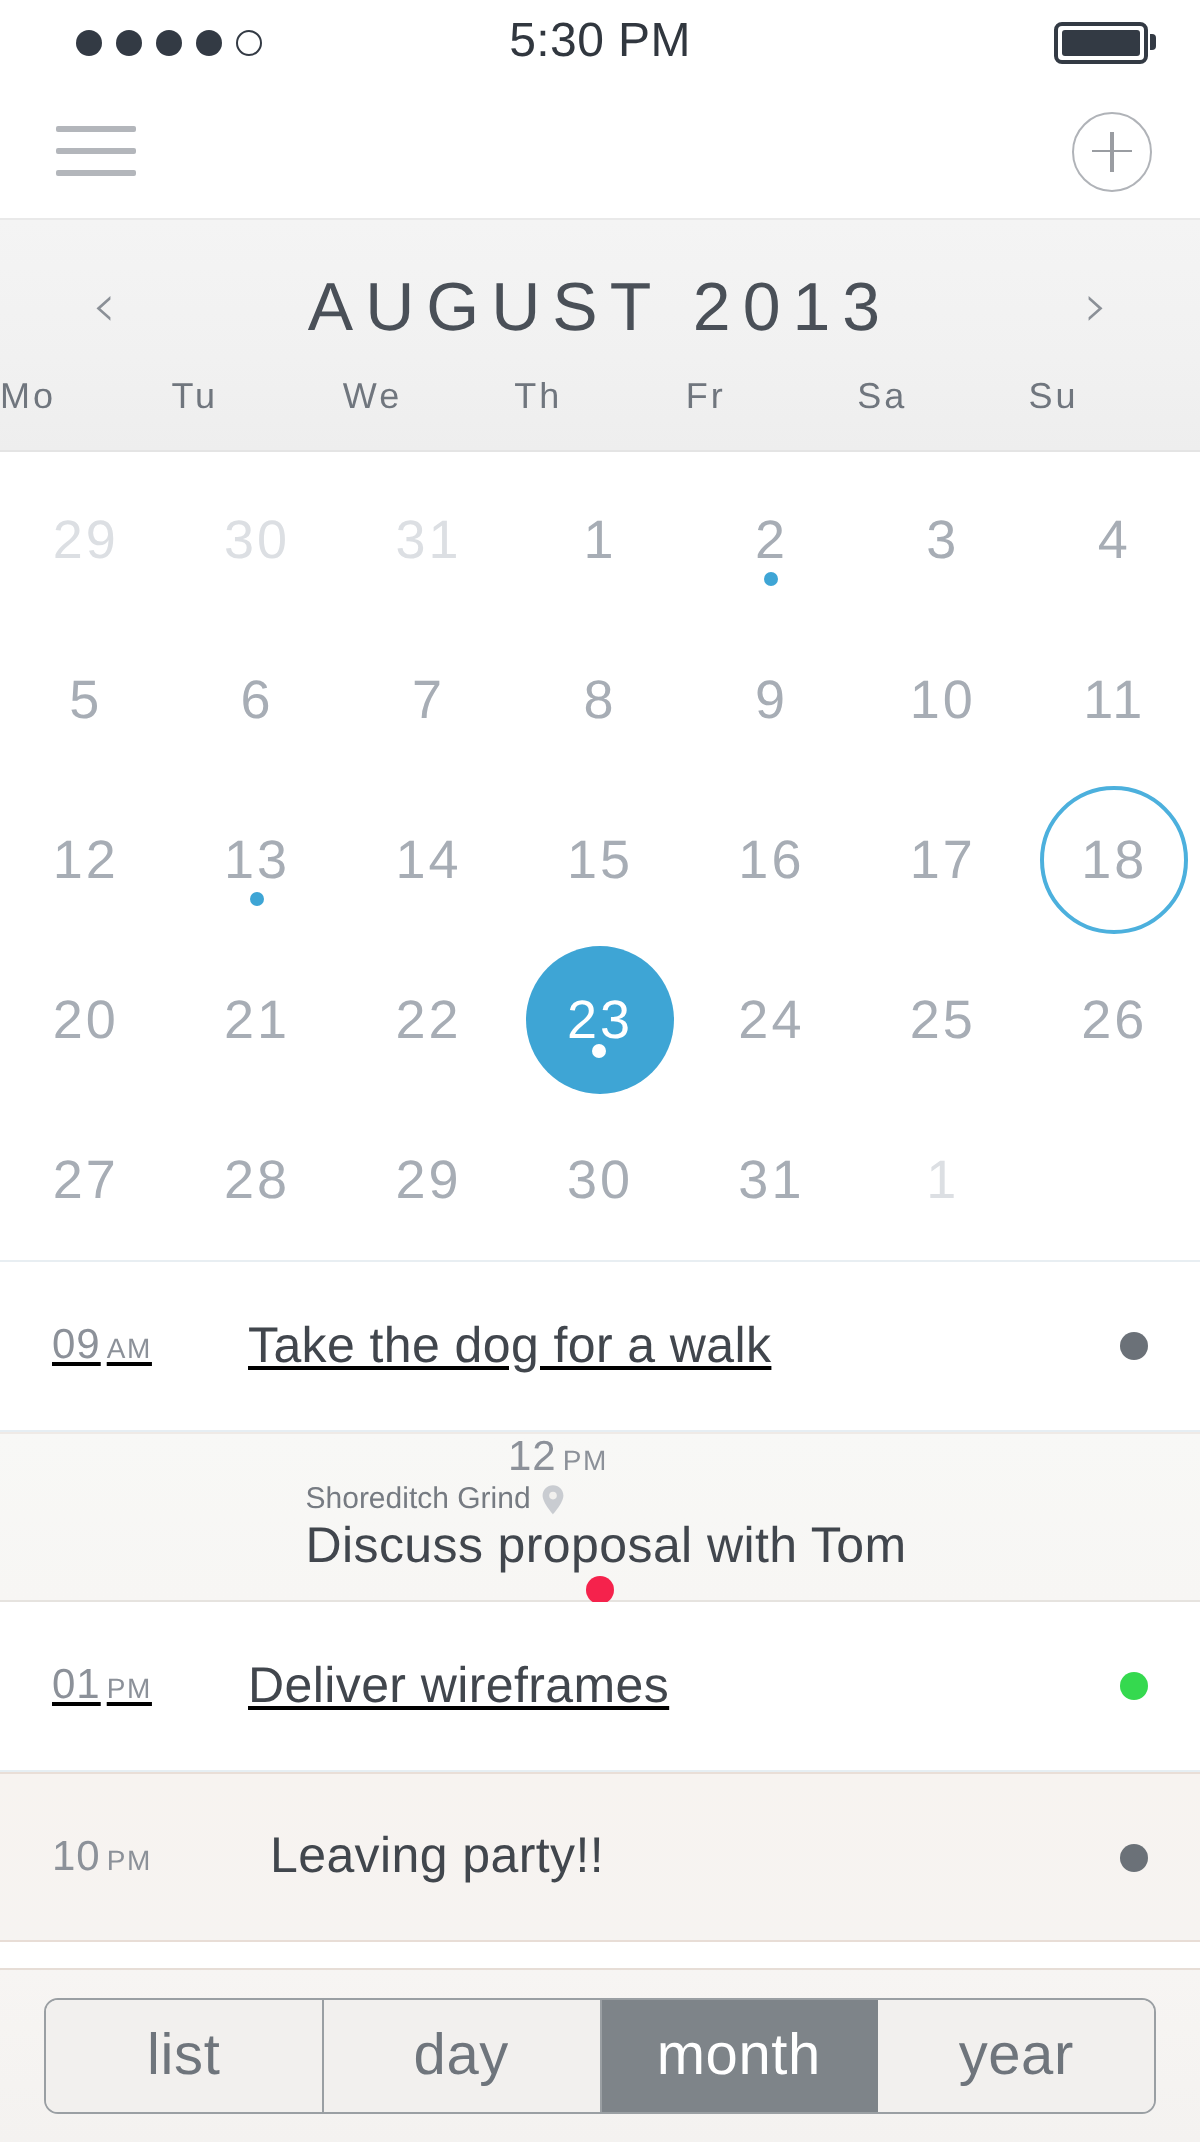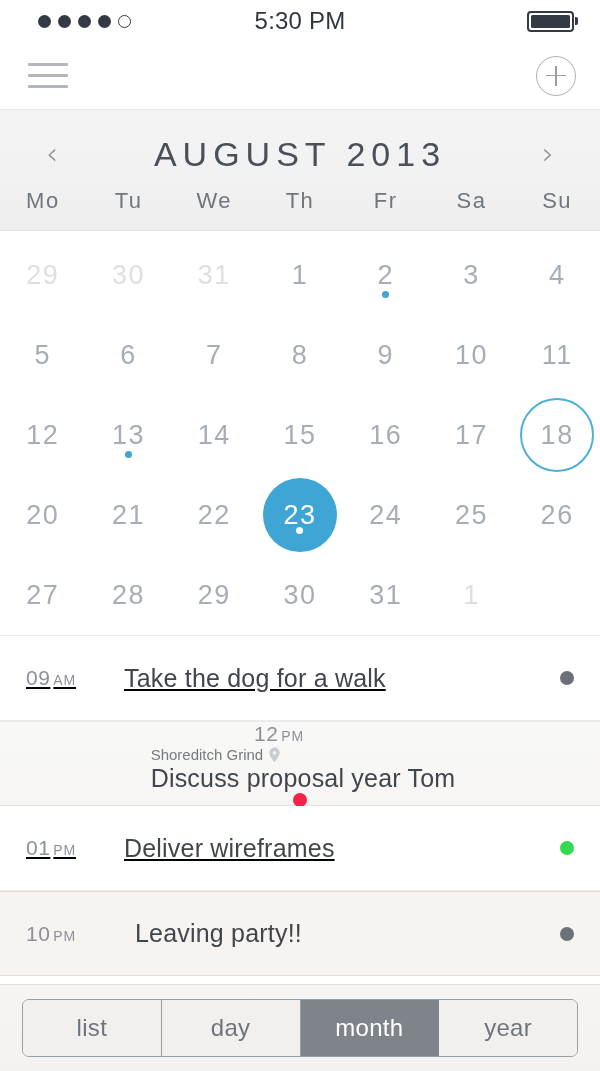--- a/index.html
+++ b/index.html
@@ -156,22 +156,21 @@
     font-family: "DejaVu Sans", sans-serif;
     font-weight: 300;
     user-select: none;
   }
   .weekday-row {
     display: grid;
     grid-template-columns: repeat(7, 1fr);
     padding: 8px 0 16px 0;
   }
   .weekday {
-    text-align: center;
-    font-size: 22px;
+    font-size: 18px;
     color: #70767e;
     letter-spacing: 1.5px;
   }
 
   
   .cal-grid {
     background: #ffffff;
     display: grid;
     grid-template-columns: repeat(7, 1fr);
     grid-auto-rows: 80px;
@@ -323,21 +322,21 @@
     border: 1px solid #9a9fa3;
     border-radius: 7px;
     overflow: hidden;
     box-sizing: border-box;
   }
   .seg {
     flex: 1;
     display: flex;
     align-items: center;
     justify-content: center;
-    font-size: 24px;
+    font-size: 29px;
     color: #6f757c;
     background: #f2f0ee;
     border-right: 1px solid #9a9fa3;
     cursor: pointer;
     letter-spacing: 0.3px;
   }
   .seg:last-child { border-right: none; }
   .seg.active {
     background: #7e8489;
     color: #ffffff;
@@ -511,21 +510,21 @@
     <div class="event-row alt-b">
       <div class="ev-time"><span>12</span><span class="ev-ampm">PM</span></div>
       <div class="ev-body">
         <div class="ev-loc">
           <span>Shoreditch Grind</span>
           <svg class="pin-icon" width="13" height="16" viewBox="0 0 13 16">
             <path d="M6.5 0.6C3.6 0.6 1.3 2.9 1.3 5.8c0 3.7 5.2 9.4 5.2 9.4s5.2-5.7 5.2-9.4c0-2.9-2.3-5.2-5.2-5.2z" fill="#c9ccd1"></path>
             <circle cx="6.5" cy="5.8" r="1.9" fill="#f1f0ee"></circle>
           </svg>
         </div>
-        <div class="ev-title">Discuss proposal year Tom</div>
+        <div class="ev-title">Discuss proposal with Tom</div>
       </div>
       <div class="ev-dot" style="background: rgb(245, 34, 76);"></div>
     </div>
     <div class="event-row alt-a">
       <div class="ev-time"><span>01</span><span class="ev-ampm">PM</span></div>
       <div class="ev-body">
         <div class="ev-title">Deliver wireframes</div>
       </div>
       <div class="ev-dot" style="background: rgb(53, 217, 79);"></div>
     </div>

